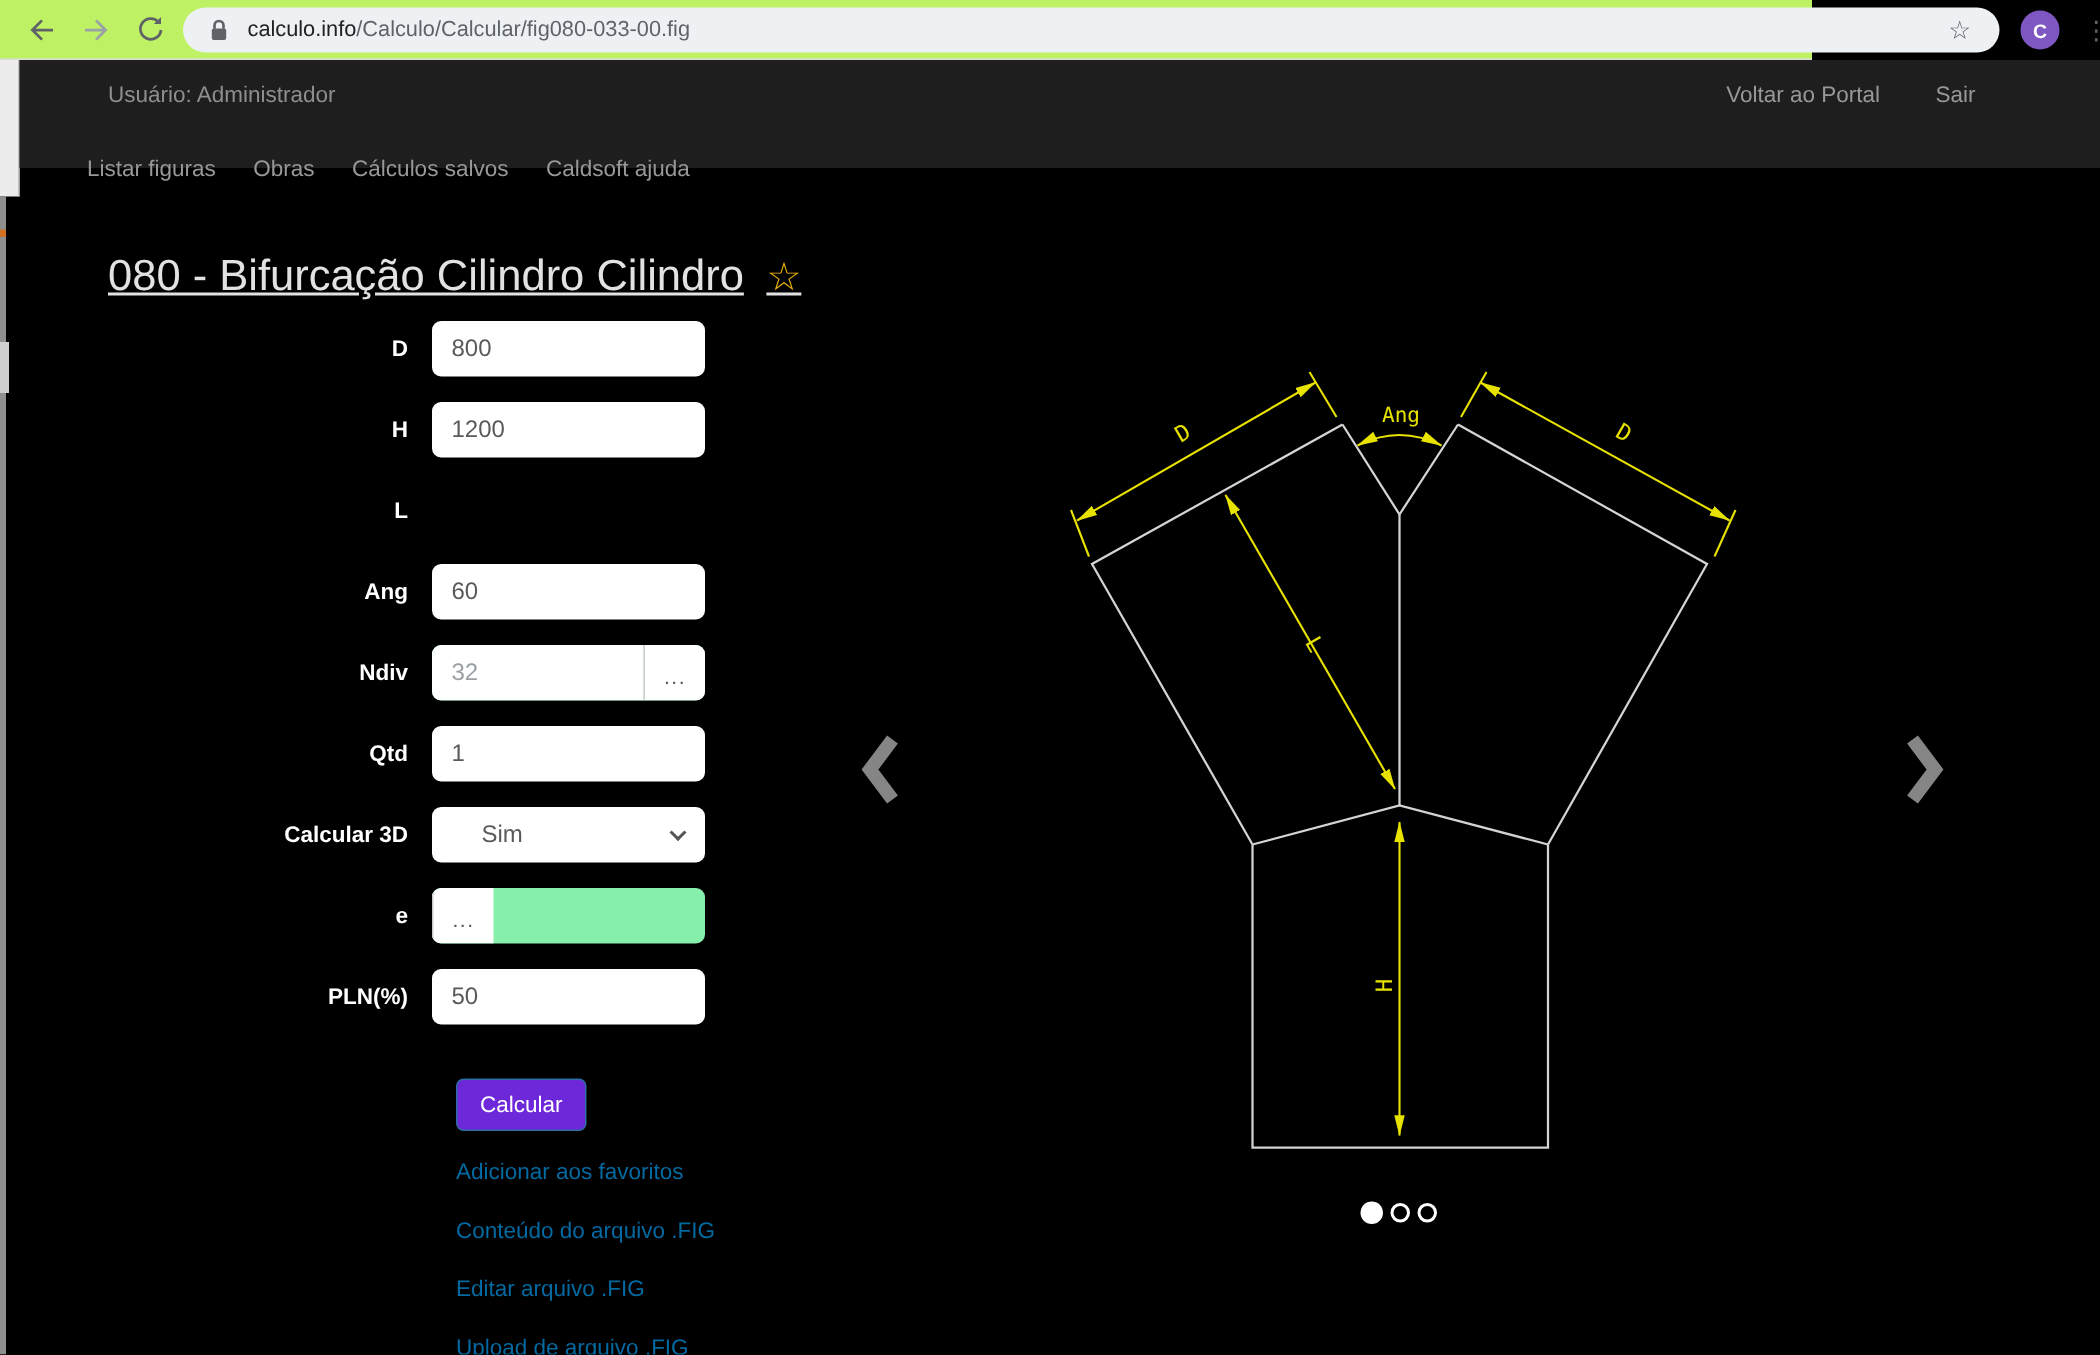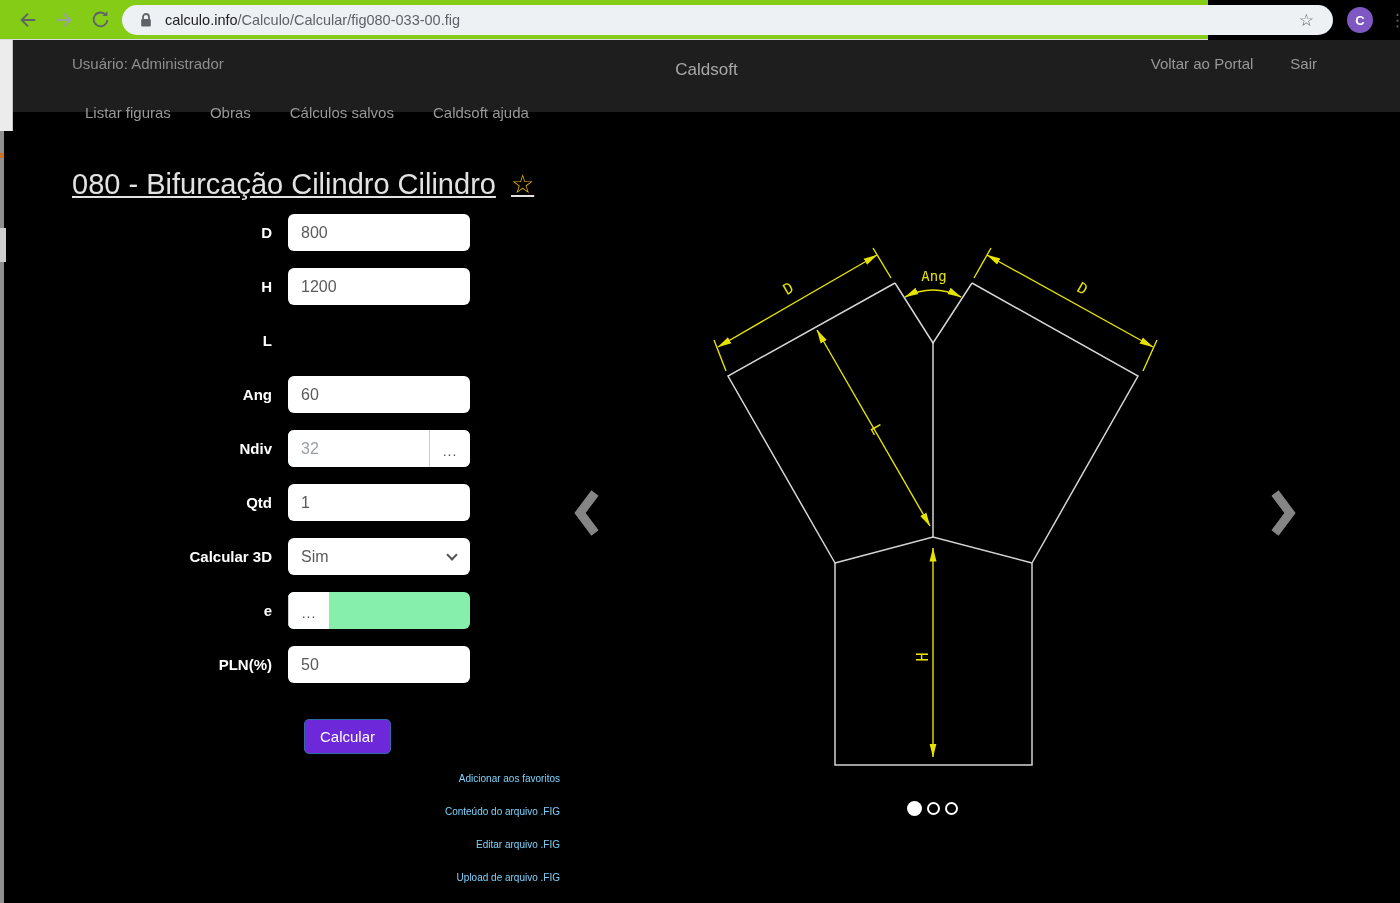--- a/index.html
+++ b/index.html
@@ -4,21 +4,21 @@
 <style>
   * { box-sizing: border-box; }
   html,body { margin:0; padding:0; }
   body {
     width:1400px; height:903px; position:relative; overflow:hidden;
     background:#000; font-family:"Liberation Sans", sans-serif;
   }
 
   
   .chrome { position:absolute; left:0; top:0; width:1208px; height:40px;
-    background:#84cc16; border-bottom:1px solid #dadce0; }
+    background:#bef264; border-bottom:1px solid #dadce0; }
   .nav-btn { position:absolute; top:9px; width:24px; height:24px; border:none;
     background:transparent; padding:0; cursor:pointer; }
   .omnibox { position:absolute; left:122px; top:5px; width:1211px; height:30px;
     background:#eef1f4; border-radius:15px; display:flex; align-items:center; }
   .url { font-size:14.5px; margin-left:12px; white-space:nowrap; }
   .url .host { color:#202124; }
   .url .path { color:#5f6368; }
   .omni-star { position:absolute; right:13px; top:4px; font-size:17px; color:#5f6368;
     background:transparent; border:none; cursor:pointer; }
   .avatar { position:absolute; left:1347px; top:7px; width:26px; height:26px;
@@ -35,53 +35,53 @@
   .strip-dot { position:absolute; left:0; top:153px; width:4px; height:5px; background:#d07020; }
 
   
   .site-header { position:absolute; left:13px; top:40px; width:1387px; height:72px;
     background:#1e1e1e; }
   .user-label { position:absolute; left:59px; top:15px; font-size:15px; color:#8e8e8e; }
   .brand { position:absolute; left:0; right:0; top:20px; text-align:center;
     font-size:17px; color:#a8a8a8; }
   .hdr-right { position:absolute; right:83px; top:15px; display:flex; gap:37px; }
   .hdr-right a, .main-nav a { color:#989898; font-size:15px; text-decoration:none; cursor:pointer; }
-  .main-nav { position:absolute; left:72px; top:64px; display:flex; gap:39px; }
+  .main-nav { position:absolute; left:45px; top:64px; display:flex; gap:25px; }
 
   
   .page-title { position:absolute; left:72px; top:168px; font-size:29px; color:#e2e2e2;
     display:flex; align-items:center;text-decoration:underline; }
   .fav-star { color:#f0b410; font-size:26px; margin-left:15px; cursor:pointer; }
 
   
   .calc-form { position:absolute; left:0; top:214px; width:560px; }
   .frow { display:flex; height:37px; margin-bottom:17px; }
   .flabel { width:272px; text-align:right; color:#fff; font-weight:bold;
     font-size:15px; line-height:37px; }
   .fctrl { margin-left:16px; width:182px; position:relative; }
   .txt { width:100%; height:37px; border:none; border-radius:6px; background:#fff;
     padding:0 13px; font-size:16px; color:#5a5a5a; font-family:inherit; }
   .txt.muted { color:#98a0a6; }
   .combo { display:flex; height:37px; background:#86efac; border-radius:6px; overflow:hidden; }
   .combo .txt { width:141px; border-radius:0; }
   .more-btn { width:41px; border:none; border-left:1px solid #ccc; background:#fff;
     color:#555; font-size:14px; letter-spacing:1px; cursor:pointer; padding-top:6px; }
-  .selwrap { height:37px; background:#fff; border-radius:6px; position:relative; }
+  .selwrap { height:37px; background:#fff; border-radius:6px; position:relative;padding-left:20px; }
   .selwrap select { appearance:none; -webkit-appearance:none; width:100%; height:100%;
     border:none; background:transparent; padding:0 13px; font-size:16px; color:#5a5a5a;
     font-family:inherit; cursor:pointer; }
   .chev { position:absolute; right:14px; top:13px; width:8px; height:8px;
     border-right:2px solid #555; border-bottom:2px solid #555; transform:rotate(45deg);
     pointer-events:none; }
   .calc-btn { margin:19px 0 0 304px; background:#6d28d9; border:1px solid #2e6da4;
     border-radius:5px; color:#fff; font-size:15px; font-family:inherit;
     padding:8px 15px; cursor:pointer; }
   .fig-links { margin:19px 0 0 304px; }
-  .fig-links a { display:block; color:#7dd3fc; font-size:10px; text-decoration:none;
-    margin-bottom:22px; cursor:pointer;text-align:right; }
+  .fig-links a { display:block; color:#0369a1; font-size:15px; text-decoration:none;
+    margin-bottom:22px; cursor:pointer; }
 
   
   .car-arrow { position:absolute; background:transparent; border:none; padding:0; cursor:pointer; }
   .car-left { left:574px; top:488px; }
   .car-right { left:1270px; top:488px; }
   .dots { position:absolute; left:907px; top:801px; display:flex; align-items:center; gap:5px; }
   .dot { width:13px; height:13px; border-radius:50%; border:2px solid #fff;
     background:transparent; padding:0; cursor:pointer; }
   .dot.active { width:15px; height:15px; border:none; background:#fff; }
 
@@ -123,21 +123,20 @@
   <button class="kebab">⋮</button>
 </div>
 
 <div class="strip-a"></div>
 <div class="strip-b"></div>
 <div class="strip-thumb"></div>
 <div class="strip-dot"></div>
 
 <div class="site-header">
   <span class="user-label">Usuário: Administrador</span>
-  <div class="brand">Caldsoft</div>
   <div class="hdr-right">
     <a>Voltar ao Portal</a>
     <a>Sair</a>
   </div>
   <div class="main-nav">
     <a>Listar figuras</a>
     <a>Obras</a>
     <a>Cálculos salvos</a>
     <a>Caldsoft ajuda</a>
   </div>

